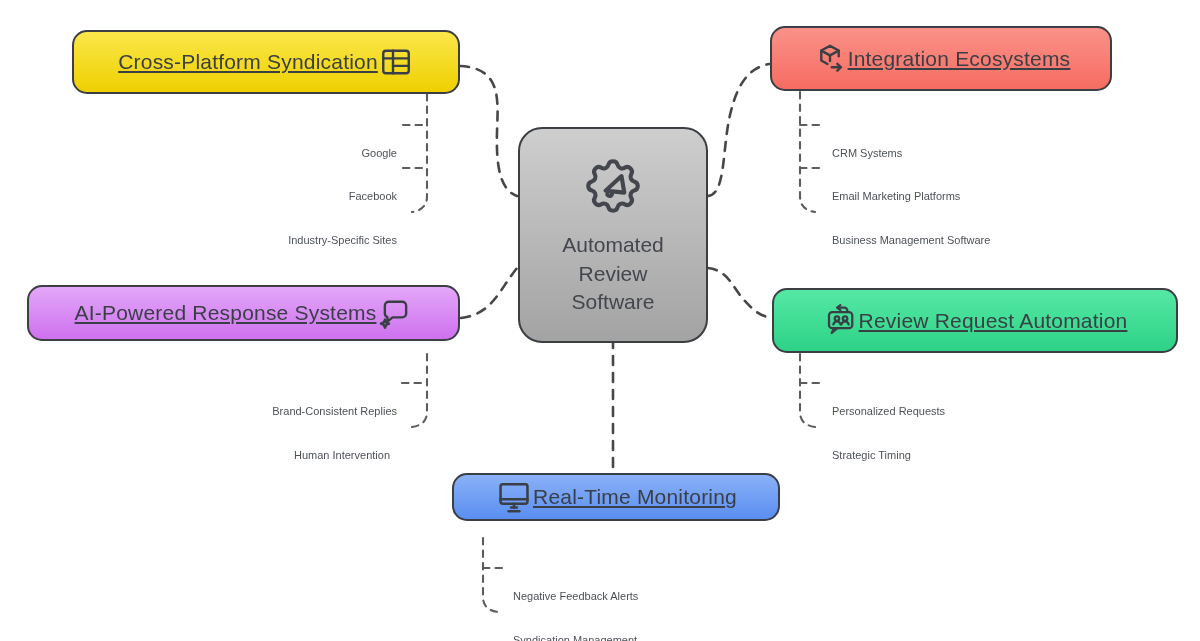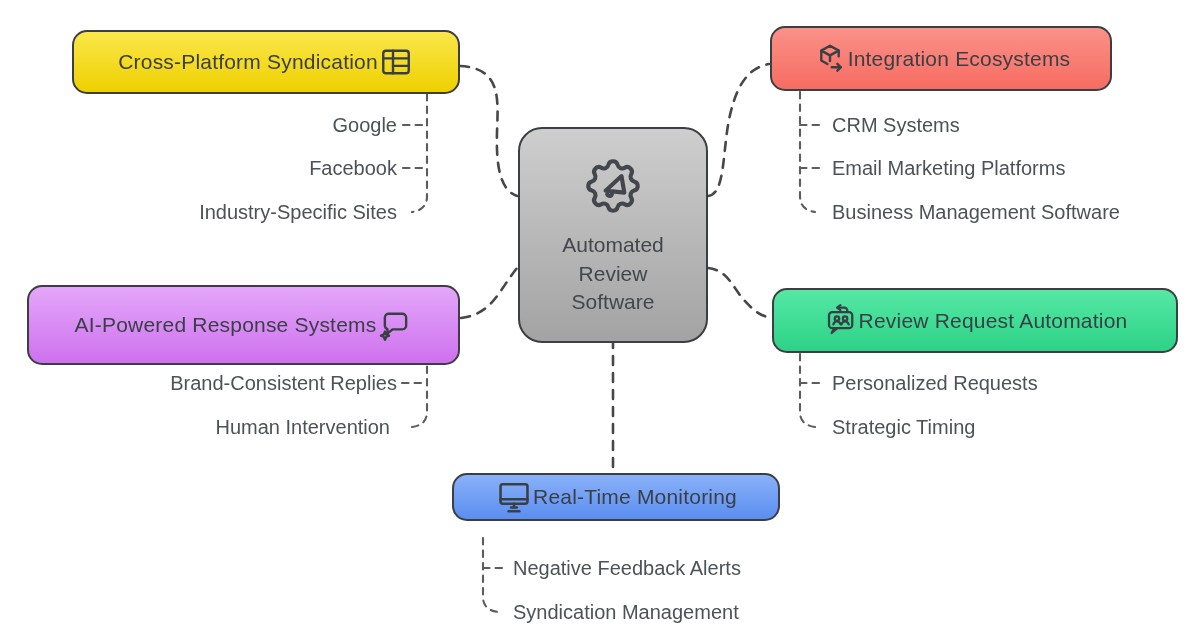--- a/index.html
+++ b/index.html
@@ -8,21 +8,21 @@
     font-family:"Liberation Sans","DejaVu Sans",sans-serif;background:#ffffff;
   }
   svg.connectors{position:absolute;left:0;top:0;pointer-events:none;}
   .connectors path{fill:none;stroke-linecap:round;stroke-linejoin:round;}
   .connectors .main path{stroke:#474747;stroke-width:2.6;stroke-dasharray:9 8;}
   .connectors .child path{stroke:#5c5c5c;stroke-width:2.1;stroke-dasharray:6.5 6;}
 
   .node{
     position:absolute;display:flex;align-items:center;justify-content:center;
     border:2.5px solid #3b3e43;border-radius:15px;box-sizing:border-box;
-    padding:0 14px;color:#3a3f46;
+    padding:0 14px;color:#3a3f46;text-decoration:underline;
   }
   .node .label{font-size:21px;letter-spacing:.2px;white-space:nowrap;}
   .node .icon{display:flex;align-items:center;justify-content:center;color:#3a3f46;}
   .node .icon svg{display:block;}
 
   .fill-yellow{background:linear-gradient(180deg,#fbe74a,#eed000);}
   .fill-red{background:linear-gradient(180deg,#fa9188,#f76c62);}
   .fill-purple{background:linear-gradient(180deg,#e3a7f9,#ce71ee);}
   .fill-green{background:linear-gradient(180deg,#55e8a4,#2dd287);text-align:right;}
   .fill-blue{background:linear-gradient(180deg,#8ab1f8,#5a8ef0);}
@@ -31,21 +31,21 @@
     position:absolute;left:518px;top:127px;width:190px;height:216px;
     background:linear-gradient(180deg,#cecece,#a3a3a3);
     border:2.5px solid #3b3e43;border-radius:24px;box-sizing:border-box;
     display:flex;flex-direction:column;align-items:center;justify-content:center;
     gap:8px;color:#43474d;
   }
   .center-node .center-label{
     font-size:21px;line-height:1.38;text-align:center;width:130px;
   }
   .leaf{
-    position:absolute;font-size:20px;color:#4d5258;line-height:24px;white-space:nowrap;
+    position:absolute;font-size:11px;color:#4d5258;line-height:24px;white-space:nowrap;margin-top:28px;
   }
   .leaf.align-right{text-align:right;}
 </style>
 </head>
 <body>
 
 <div id="canvas">
 
   <svg class="connectors" width="1200" height="641" viewBox="0 0 1200 641">
     <g class="main">
@@ -101,21 +101,21 @@
         <path d="M6.2 6.4 V13 L10.3 15.3"></path>
         <path d="M17.8 6.4 V10.2"></path>
         <path d="M12 9.6 V13.4"></path>
         <path d="M13.2 17.5 H19.2"></path>
         <path d="M16.9 15.2 L19.2 17.5 L16.9 19.8"></path>
       </svg>
     </span>
     <span class="label">Integration Ecosystems</span>
   </div>
 
-  <div class="node fill-purple" style="left:27px;top:285px;width:433px;height:80px;">
+  <div class="node fill-purple" style="left:27px;top:285px;width:433px;height:56px;">
     <span class="label">AI-Powered Response Systems</span>
     <span class="icon">
       <svg width="36" height="36" viewBox="0 0 24 24" fill="none" stroke="currentColor" stroke-width="1.6" stroke-linecap="round" stroke-linejoin="round">
         <path d="M9.5 4.5 h8 a2.6 2.6 0 0 1 2.6 2.6 v5.2 a2.6 2.6 0 0 1 -2.6 2.6 h-6.5 l-3.4 2.9 v-3.1 a2.6 2.6 0 0 1 -1.7 -2.4 v-5.2 a2.6 2.6 0 0 1 2.6 -2.6 z"></path>
         <path d="M6 16.4 l.8 1.9 1.9 .8 -1.9 .8 -.8 1.9 -.8 -1.9 -1.9 -.8 1.9 -.8 z"></path>
       </svg>
     </span>
   </div>
 
   <div class="node fill-green" style="left:772px;top:288px;width:406px;height:65px;">

